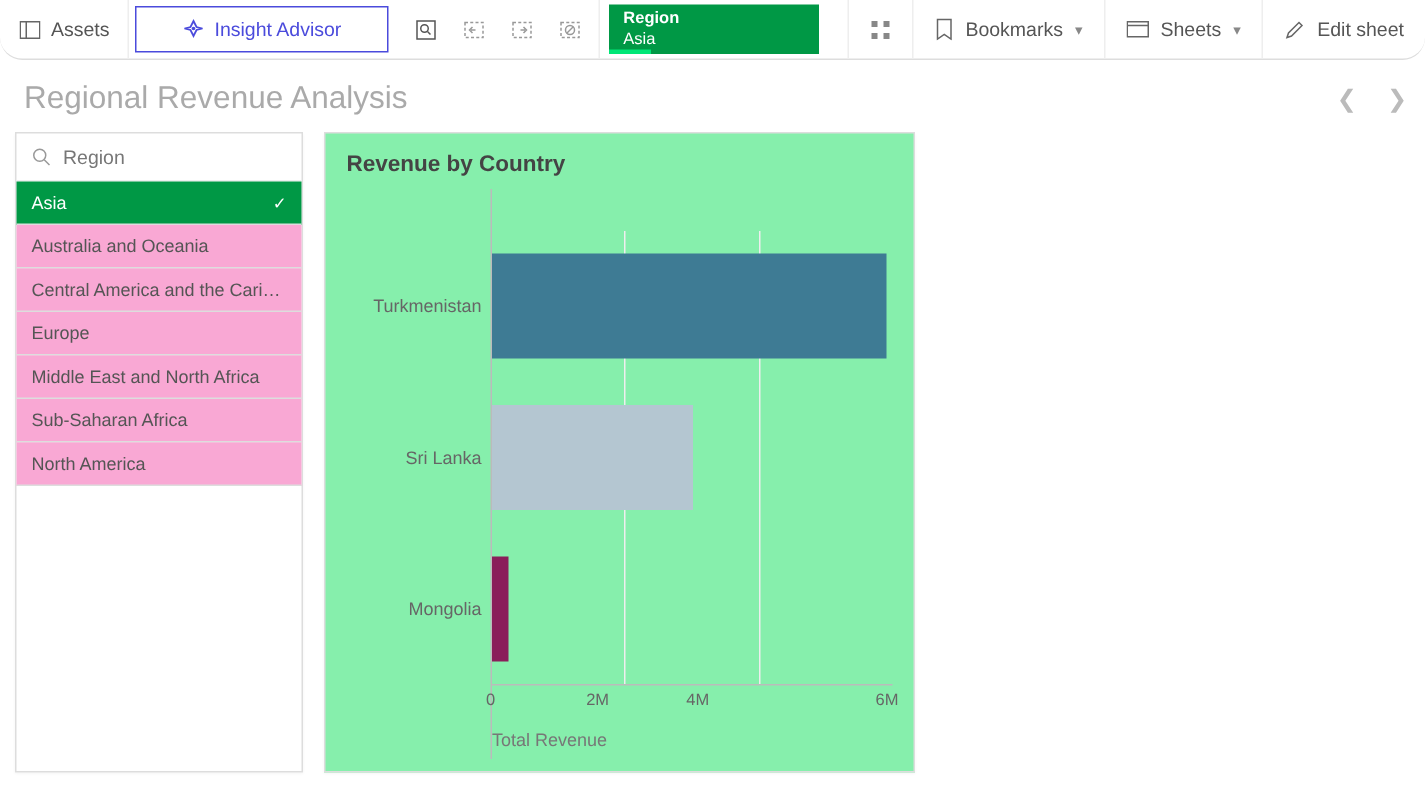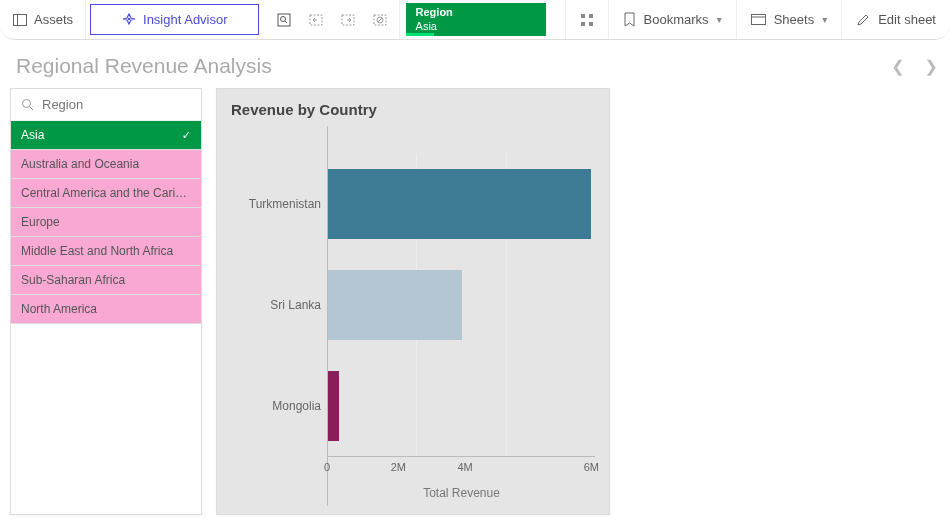--- a/index.html
+++ b/index.html
@@ -113,21 +113,21 @@
     display:flex; align-items:center; justify-content:space-between;
   }
   .fp-item.selected {
     background:#009845; color:#fff; font-weight:500;
   }
   .fp-item .check { font-size:11px; }
 
   .chart-panel {
     width: 394px;
     border: 1px solid #ddd;
-    background:#e5e5e5;
+    background:#86efac;
     box-shadow: 0 1px 2px rgba(0,0,0,0.05);
     padding: 12px 14px 8px 14px;
     display:flex; flex-direction:column;
   }
   .chart-title { font-size:15px; font-weight:700; color:#444; margin-bottom:8px;}
   .chart-area {
     flex:1;
     position:relative;
     display:flex;
   }
@@ -160,21 +160,21 @@
   .x-axis {
     position:absolute; left:0; right:0; bottom:30px; height:20px;
     border-top:1px solid #bbb;
     display:flex;
   }
   .tick { flex:1; font-size:11px; color:#666; text-align:left; position:relative;}
   .tick span { position:absolute; left:-4px; top:4px;}
   .tick:last-child span{ left:auto; right:-4px;}
   .x-label {
     position:absolute; left:0; right:0; bottom:6px;
-    text-align:center; font-size:12px; color:#777;
+    text-align:left; font-size:12px; color:#777;
   }
   svg { display:block; }
 </style>
 </head>
 <body>
 
 <div class="toolbar">
   <div class="tb-btn">
     <span class="icon">
       <svg width="14" height="14" viewBox="0 0 14 14">

